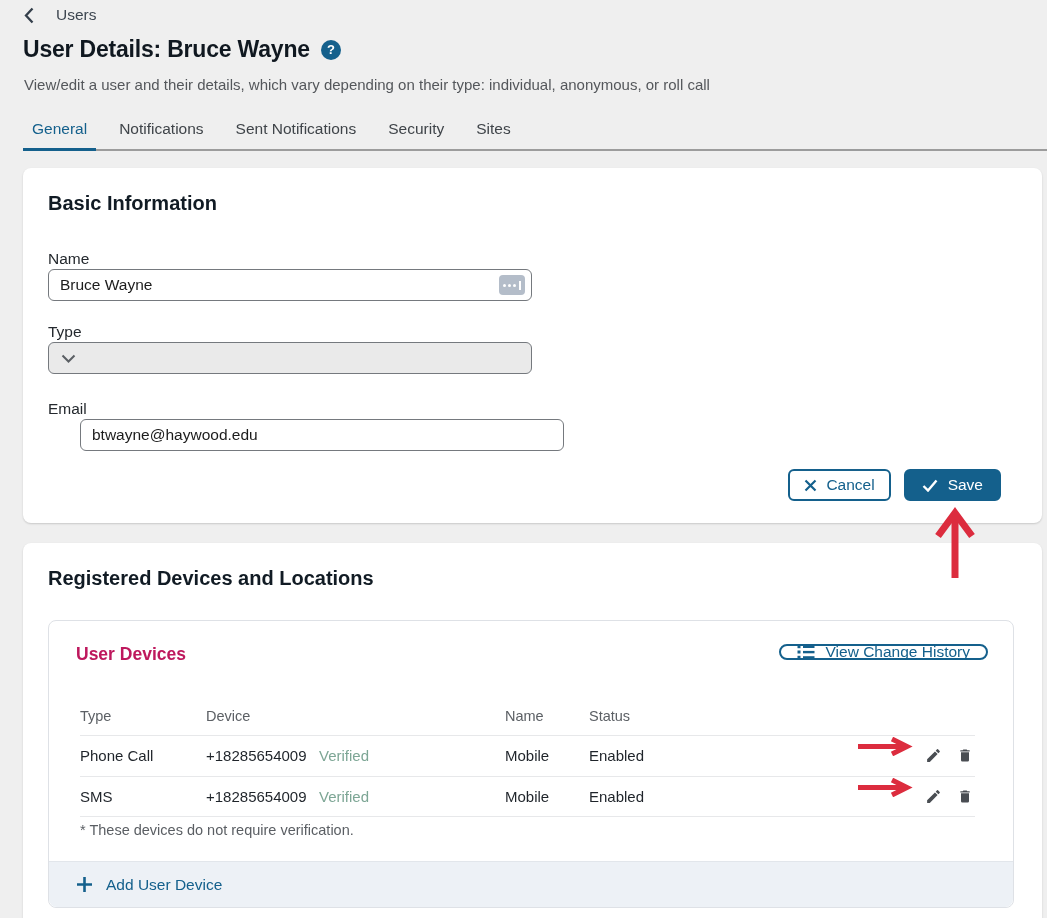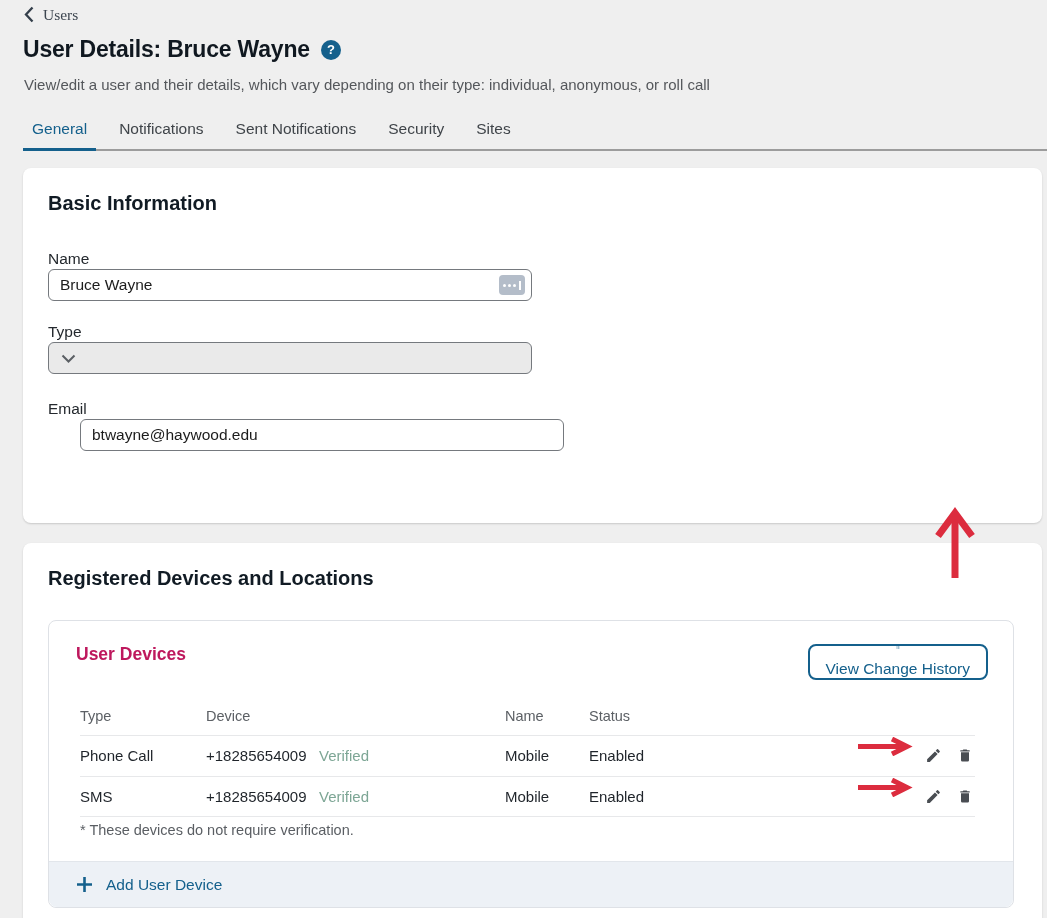--- a/index.html
+++ b/index.html
@@ -7,22 +7,22 @@
   body {
     font-family: "Liberation Sans", sans-serif;
     background: #efefef;
     overflow: hidden;
   }
   .page { position: relative; width: 1047px; height: 918px; overflow: hidden; }
 
   
   .back-link {
     position: absolute; left: 24px; top: 6px;
-    display: flex; align-items: flex-start; gap: 9px;
-    font-size: 15.5px; color: #3d4650; cursor: pointer; text-decoration: none; font-family: Liberation Serif, serif;
+    display: flex; align-items: flex-end; gap: 22px;
+    font-size: 15.5px; color: #3d4650; cursor: pointer; text-decoration: none;
   }
   .title-row { position: absolute; left: 23px; top: 36px; display: flex; align-items: center; gap: 11px; }
   .page-title { font-size: 23px; font-weight: 700; color: #101820; letter-spacing: -0.2px; }
   .help-icon {
     width: 20px; height: 20px; border-radius: 50%;
     background: #14608c; color: #fff; font-size: 13px; font-weight: 700;
     display: flex; align-items: center; justify-content: center; cursor: pointer;
   }
   .subtitle { position: absolute; left: 24px; top: 76px; font-size: 15px; color: #54575b; }
 
@@ -85,24 +85,24 @@
   .btn-outline { background: #fff; border: 2px solid #14608c; color: #14608c; padding: 0 14px; gap: 9px; }
   .btn-solid   { background: #14608c; border: 2px solid #14608c; color: #fff; padding: 0 16px; gap: 10px; }
 
   
   .inner-card {
     position: absolute; left: 25px; top: 77px; width: 966px; height: 288px;
     border: 1px solid #dee1e6; border-radius: 8px; background: #fff;
   }
   .inner-title { position: absolute; left: 27px; top: 23px; font-size: 17.5px; font-weight: 700; color: #be185d; }
   .vch-btn {
-    position: absolute; right: 25px; top: 23px; height: 36px;
+    position: absolute; right: 25px; top: 23px; height: 16px;
     background: #fff; border: 2px solid #14608c; border-radius: 8px;
     color: #14608c; font-size: 15.5px; font-family: inherit;
-    display: flex; align-items: center; gap: 11px; padding: 0 16px; cursor: pointer; flex-direction: column;
+    display: flex; align-items: center; gap: 11px; padding: 0 16px; cursor: pointer;
   }
   .dtable { position: absolute; left: 31px; right: 38px; top: 75px; }
   .trow { display: flex; align-items: center; border-bottom: 1px solid #e7e8ea; }
   .thead { height: 40px; font-size: 14.5px; color: #5c6065; }
   .tbody-row { height: 40.5px; font-size: 15px; color: #1f242a; }
   .c1 { width: 126px; } .c2 { width: 113px; } .c3 { width: 186px; }
   .c4 { width: 84px; }  .c5 { flex: 1; }
   .verified { color: #7da695; }
   .c-actions { display: flex; align-items: center; gap: 15px; padding-right: 2px; }
   .icon-btn { background: none; border: none; padding: 0; cursor: pointer; display: flex; }
@@ -164,20 +164,34 @@
       <svg width="15" height="9" viewBox="0 0 15 9">
         <polyline points="1.5,1.5 7.5,7.5 13.5,1.5" fill="none" stroke="#5b5f64" stroke-width="2"></polyline>
       </svg>
     </div>
 
     <label class="field-label lbl-email">Email</label>
     <div class="input-wrap wrap-email">
       <input class="text-input" type="text" value="btwayne@haywood.edu" style="">
     </div>
 
+    <div class="btn-row">
+      <button class="btn btn-outline">
+        <svg width="13" height="13" viewBox="0 0 13 13">
+          <path d="M1.5 1.5 L11.5 11.5 M11.5 1.5 L1.5 11.5" stroke="#14608c" stroke-width="2.2" fill="none"></path>
+        </svg>
+        <span>Cancel</span>
+      </button>
+      <button class="btn btn-solid">
+        <svg width="16" height="13" viewBox="0 0 16 13">
+          <polyline points="1.5,7 6,11.5 14.5,1.5" fill="none" stroke="#ffffff" stroke-width="2.4"></polyline>
+        </svg>
+        <span>Save</span>
+      </button>
+    </div>
   </section>
 
   <section class="card card-devices">
     <h2 class="section-heading">Registered Devices and Locations</h2>
 
     <div class="inner-card">
       <h3 class="inner-title">User Devices</h3>
 
       <button class="vch-btn">
         <svg width="18" height="18" viewBox="0 0 18 18">

